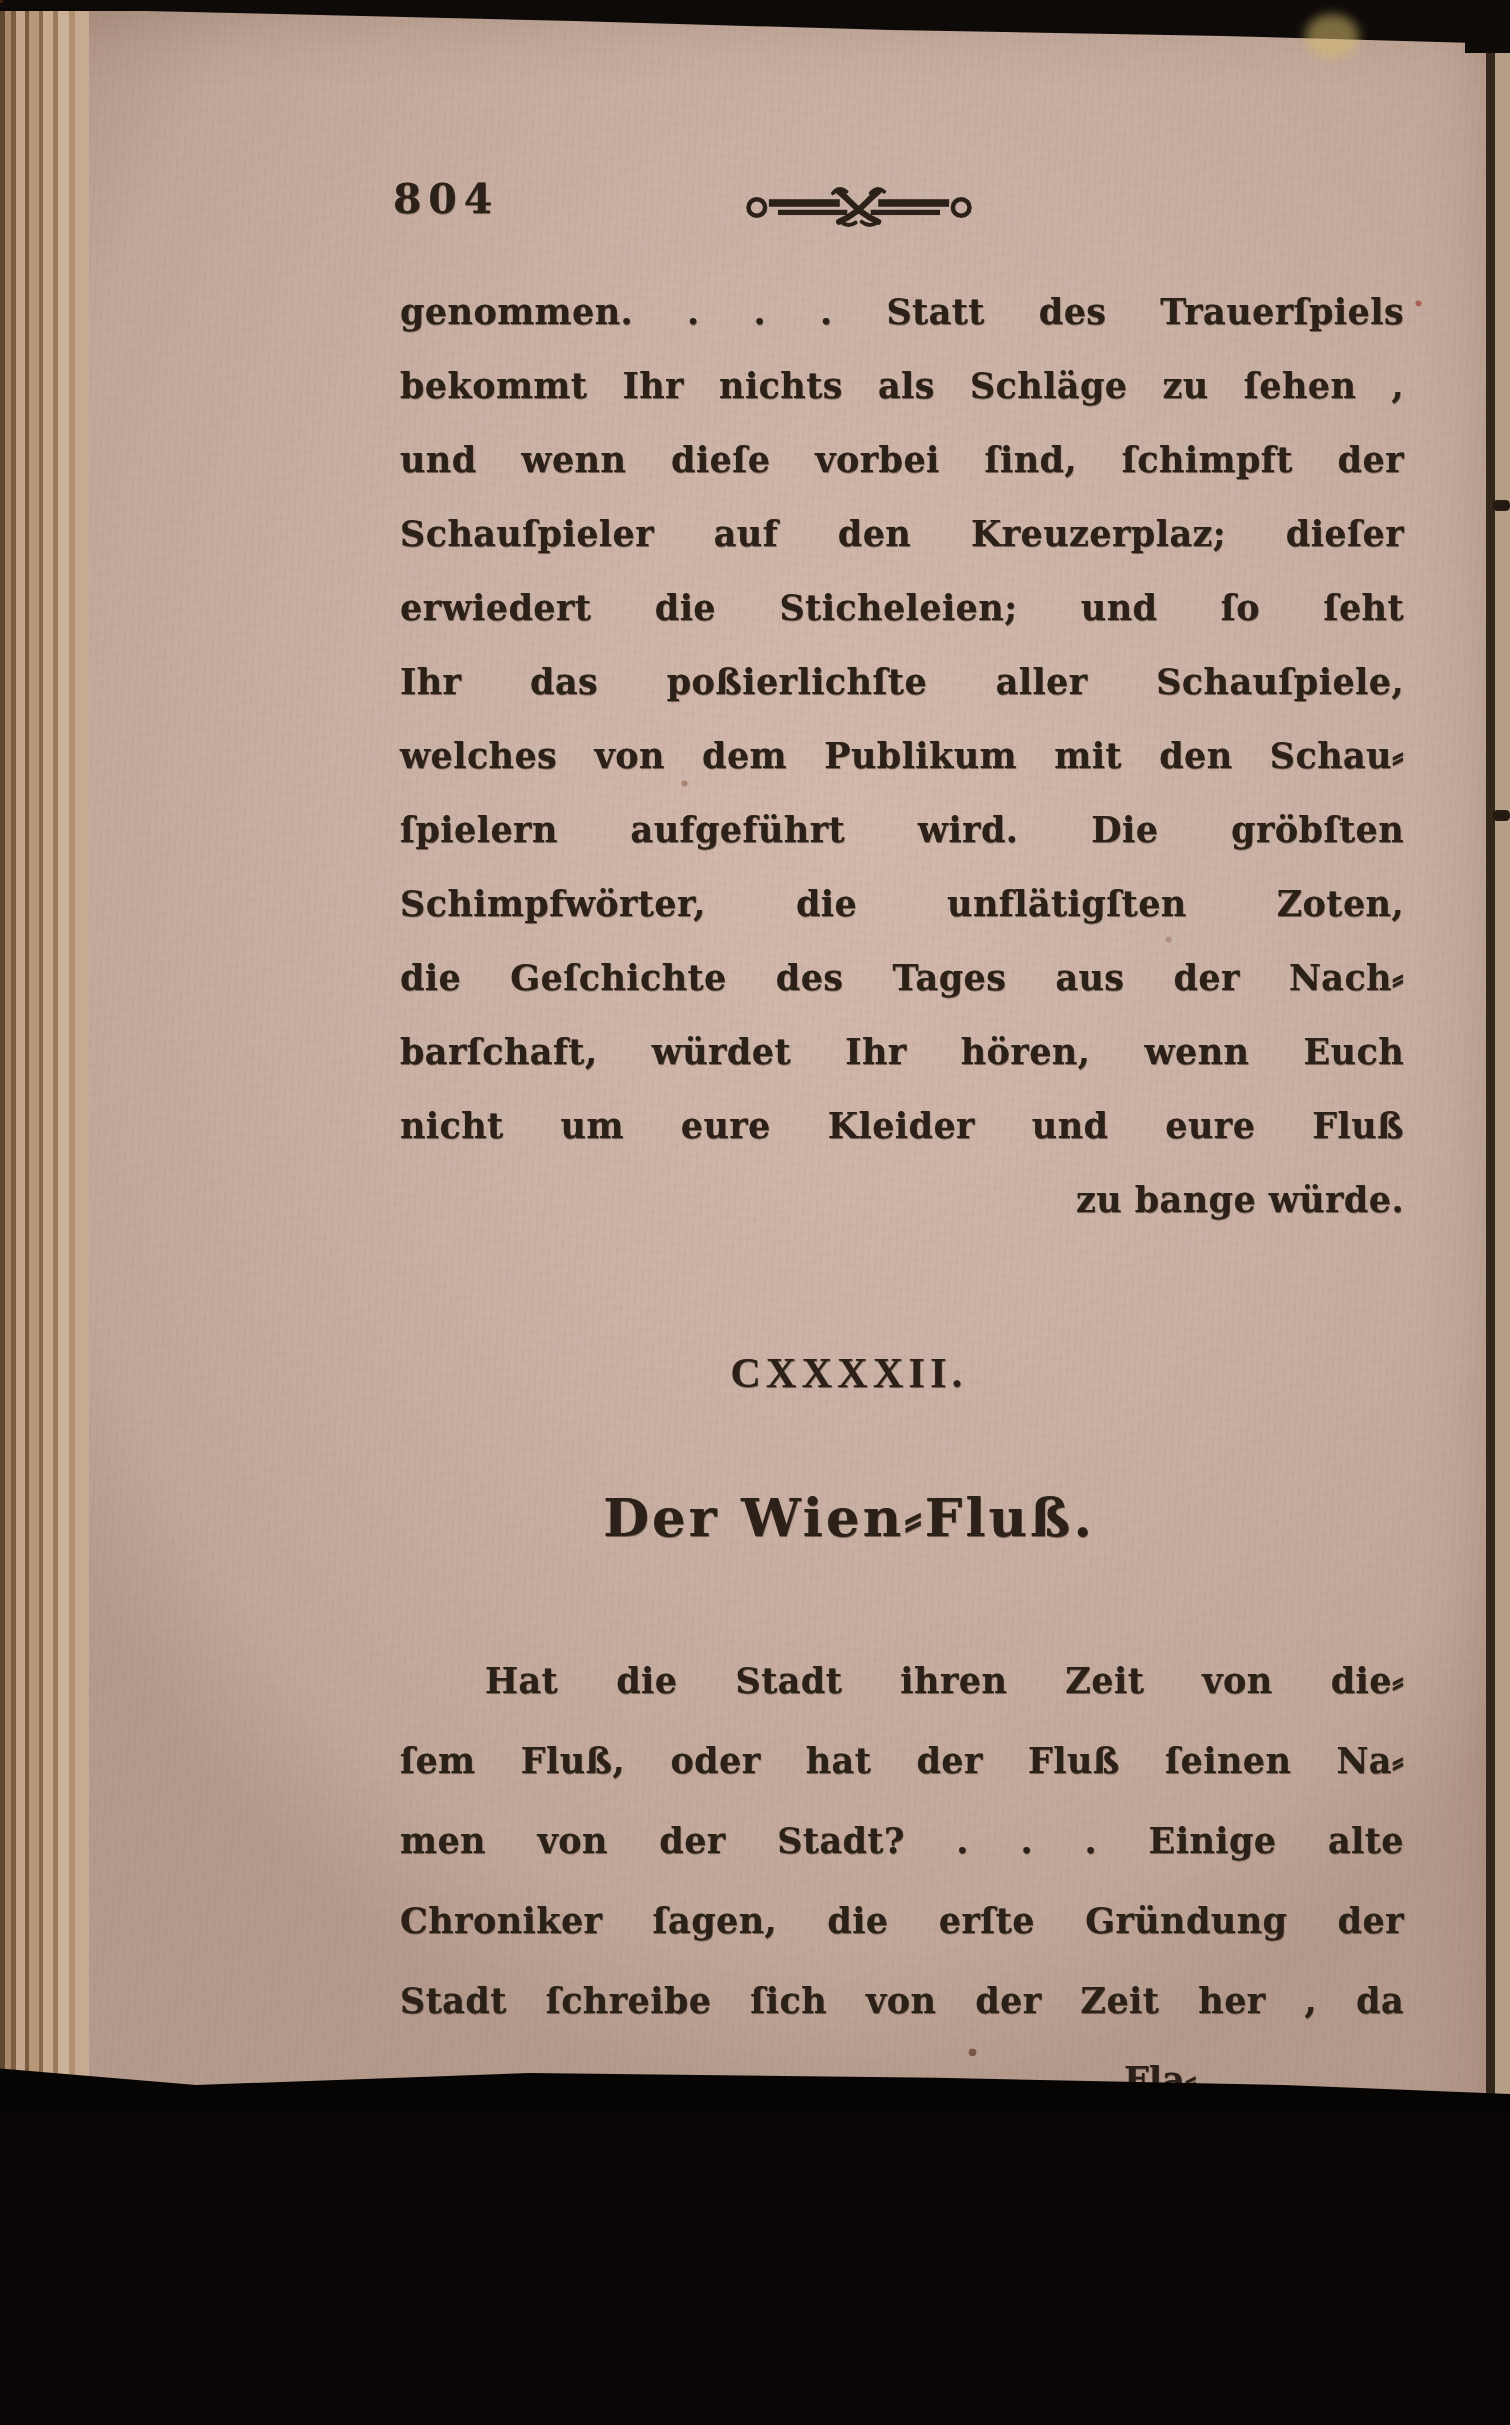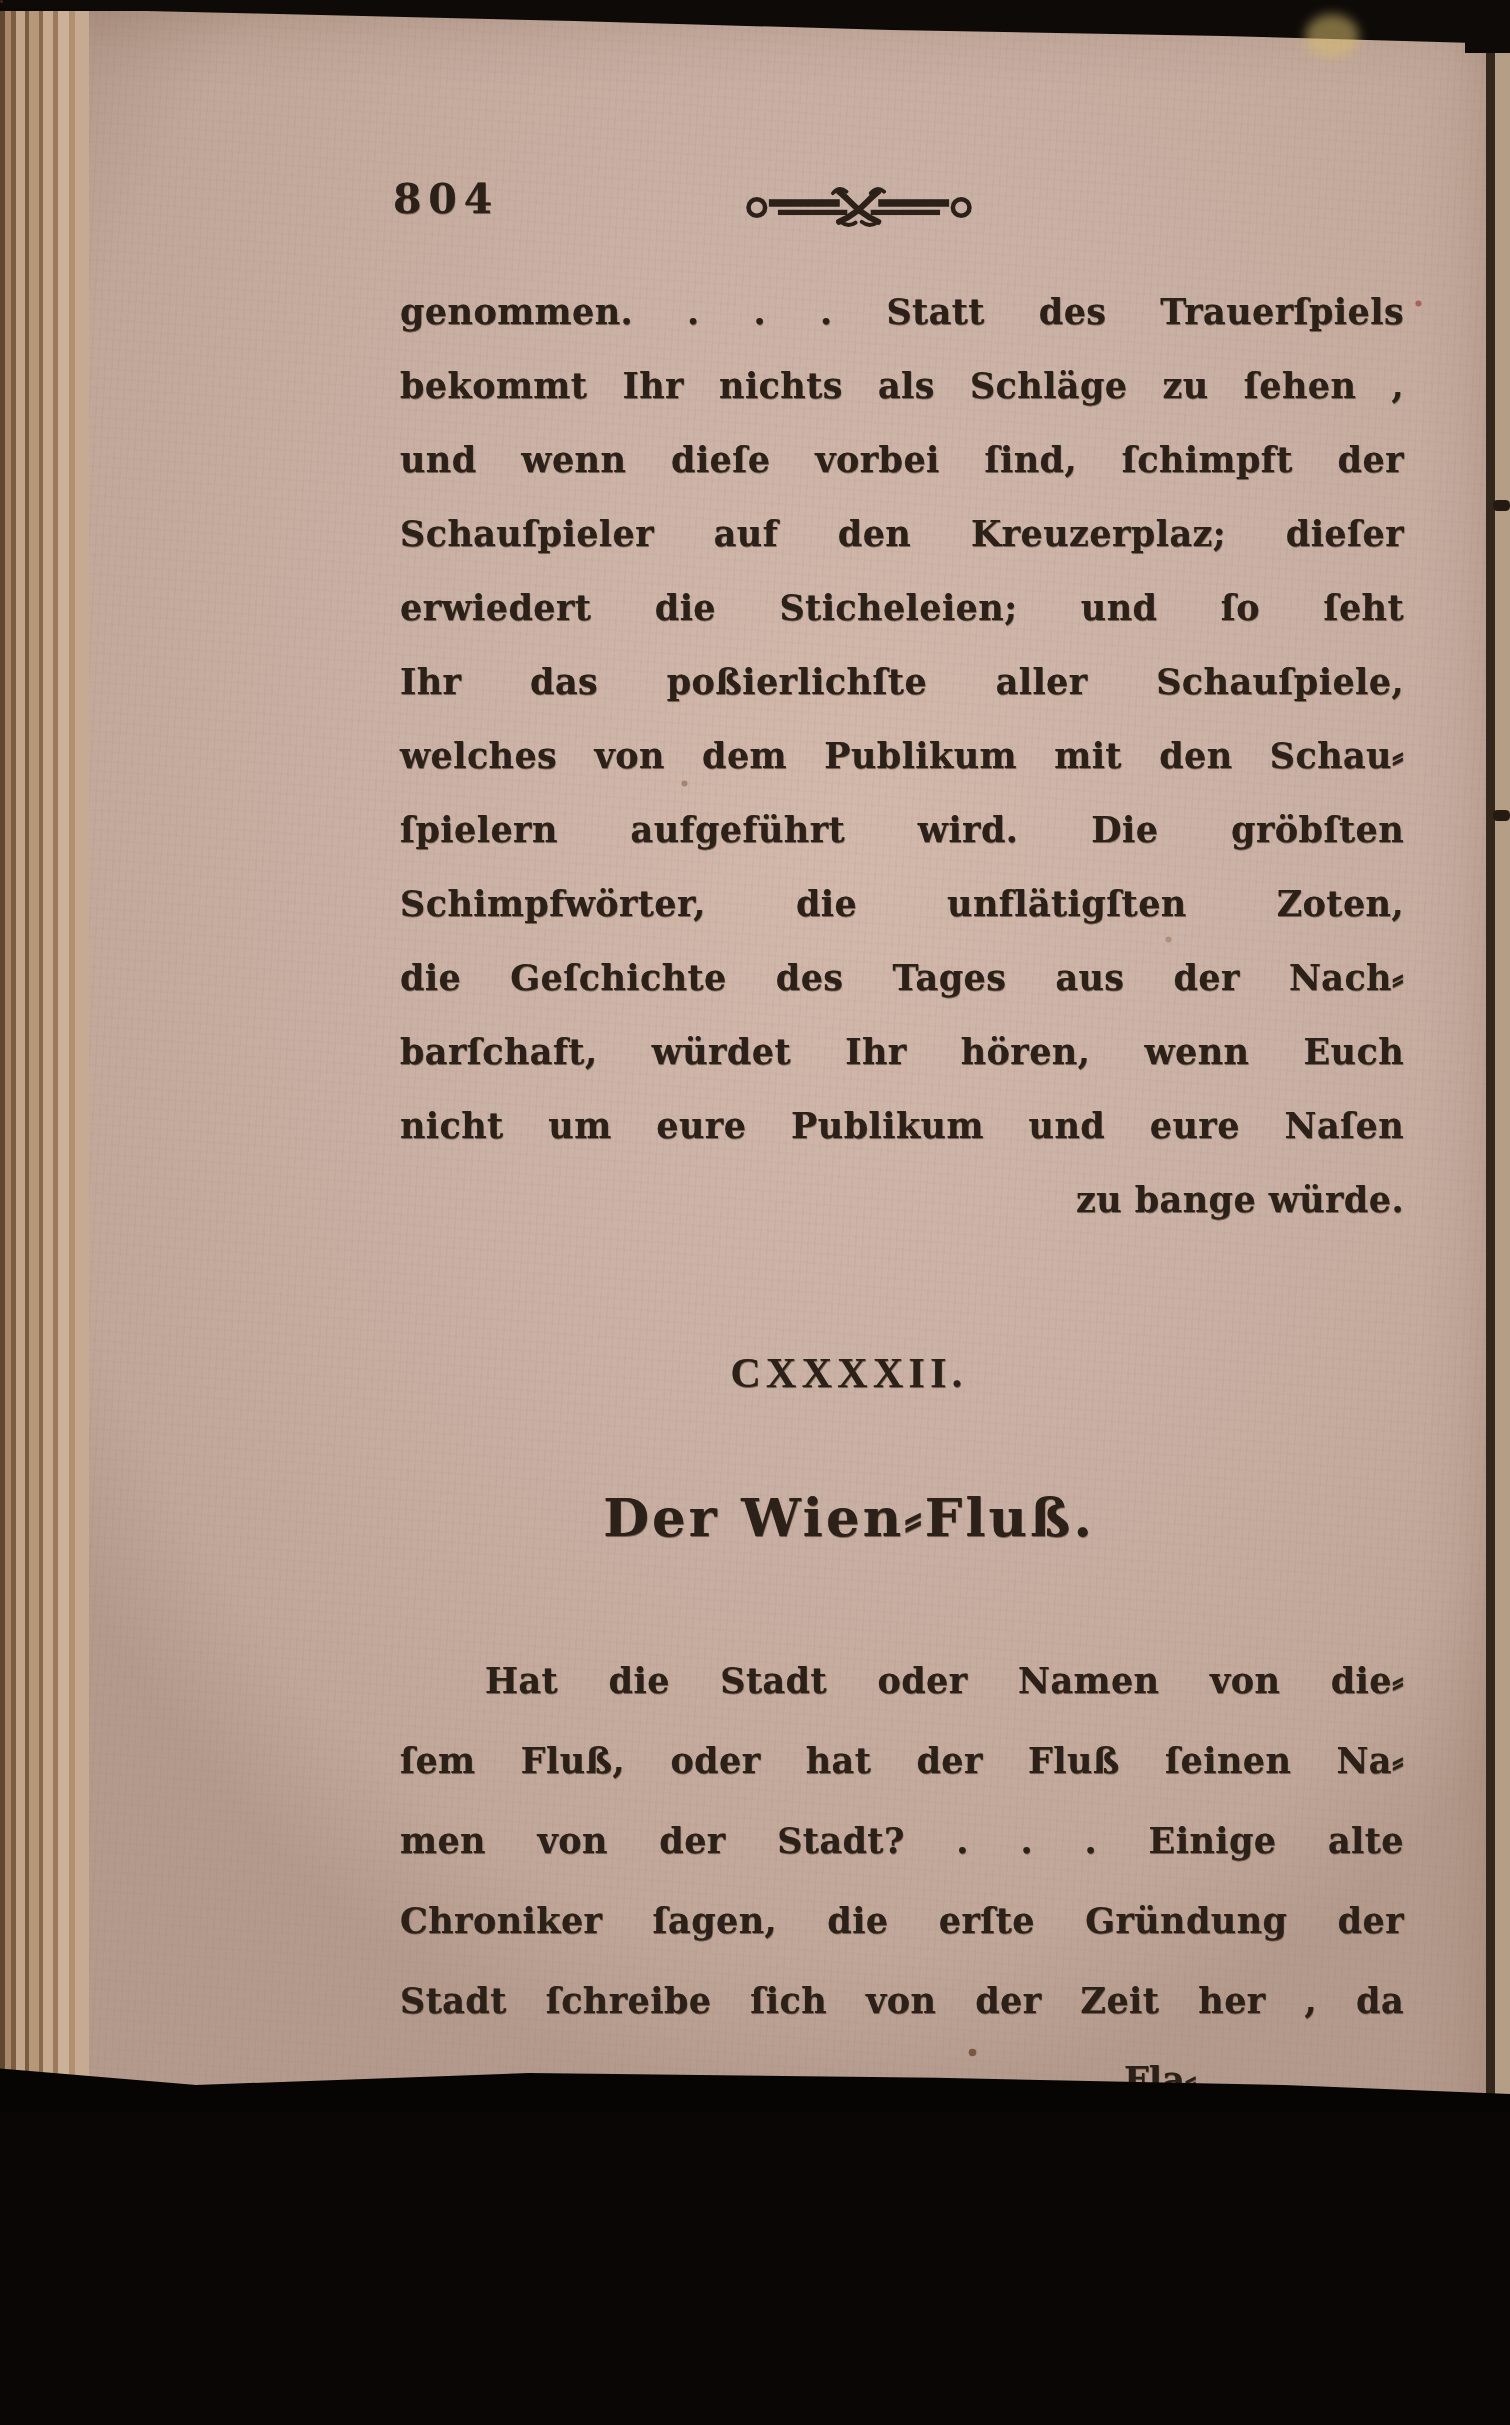--- a/index.html
+++ b/index.html
@@ -119,29 +119,29 @@
     <div class="line j ink">bekommt Ihr nichts als Schläge zu ſehen ,</div>
     <div class="line j ink">und wenn dieſe vorbei ſind, ſchimpft der</div>
     <div class="line j ink">Schauſpieler auf den Kreuzerplaz; dieſer</div>
     <div class="line j ink">erwiedert die Sticheleien; und ſo ſeht</div>
     <div class="line j ink">Ihr das poßierlichſte aller Schauſpiele,</div>
     <div class="line j ink">welches von dem Publikum mit den Schau⸗</div>
     <div class="line j ink">ſpielern aufgeführt wird. Die gröbſten</div>
     <div class="line j ink">Schimpfwörter, die unflätigſten Zoten,</div>
     <div class="line j ink">die Geſchichte des Tages aus der Nach⸗</div>
     <div class="line j ink">barſchaft, würdet Ihr hören, wenn Euch</div>
-    <div class="line j ink">nicht um eure Publikum und eure Naſen</div>
+    <div class="line j ink">nicht um eure Kleider und eure Fluß</div>
     <div class="line l ink">zu bange würde.</div>
   </div>
 
   <div class="chapnum ink">CXXXXII.</div>
   <div class="chaptitle ink">Der Wien⸗Fluß.</div>
 
   <div id="para2" class="textblock">
-    <div class="line j indent ink">Hat die Stadt oder Namen von die⸗</div>
+    <div class="line j indent ink">Hat die Stadt ihren Zeit von die⸗</div>
     <div class="line j ink">ſem Fluß, oder hat der Fluß ſeinen Na⸗</div>
     <div class="line j ink">men von der Stadt? . . . Einige alte</div>
     <div class="line j ink">Chroniker ſagen, die erſte Gründung der</div>
     <div class="line j ink">Stadt ſchreibe ſich von der Zeit her , da</div>
   </div>
 
   <div class="catchword ink">Fla⸗</div>
 
   <div class="bottom-band"></div>
 </div>

